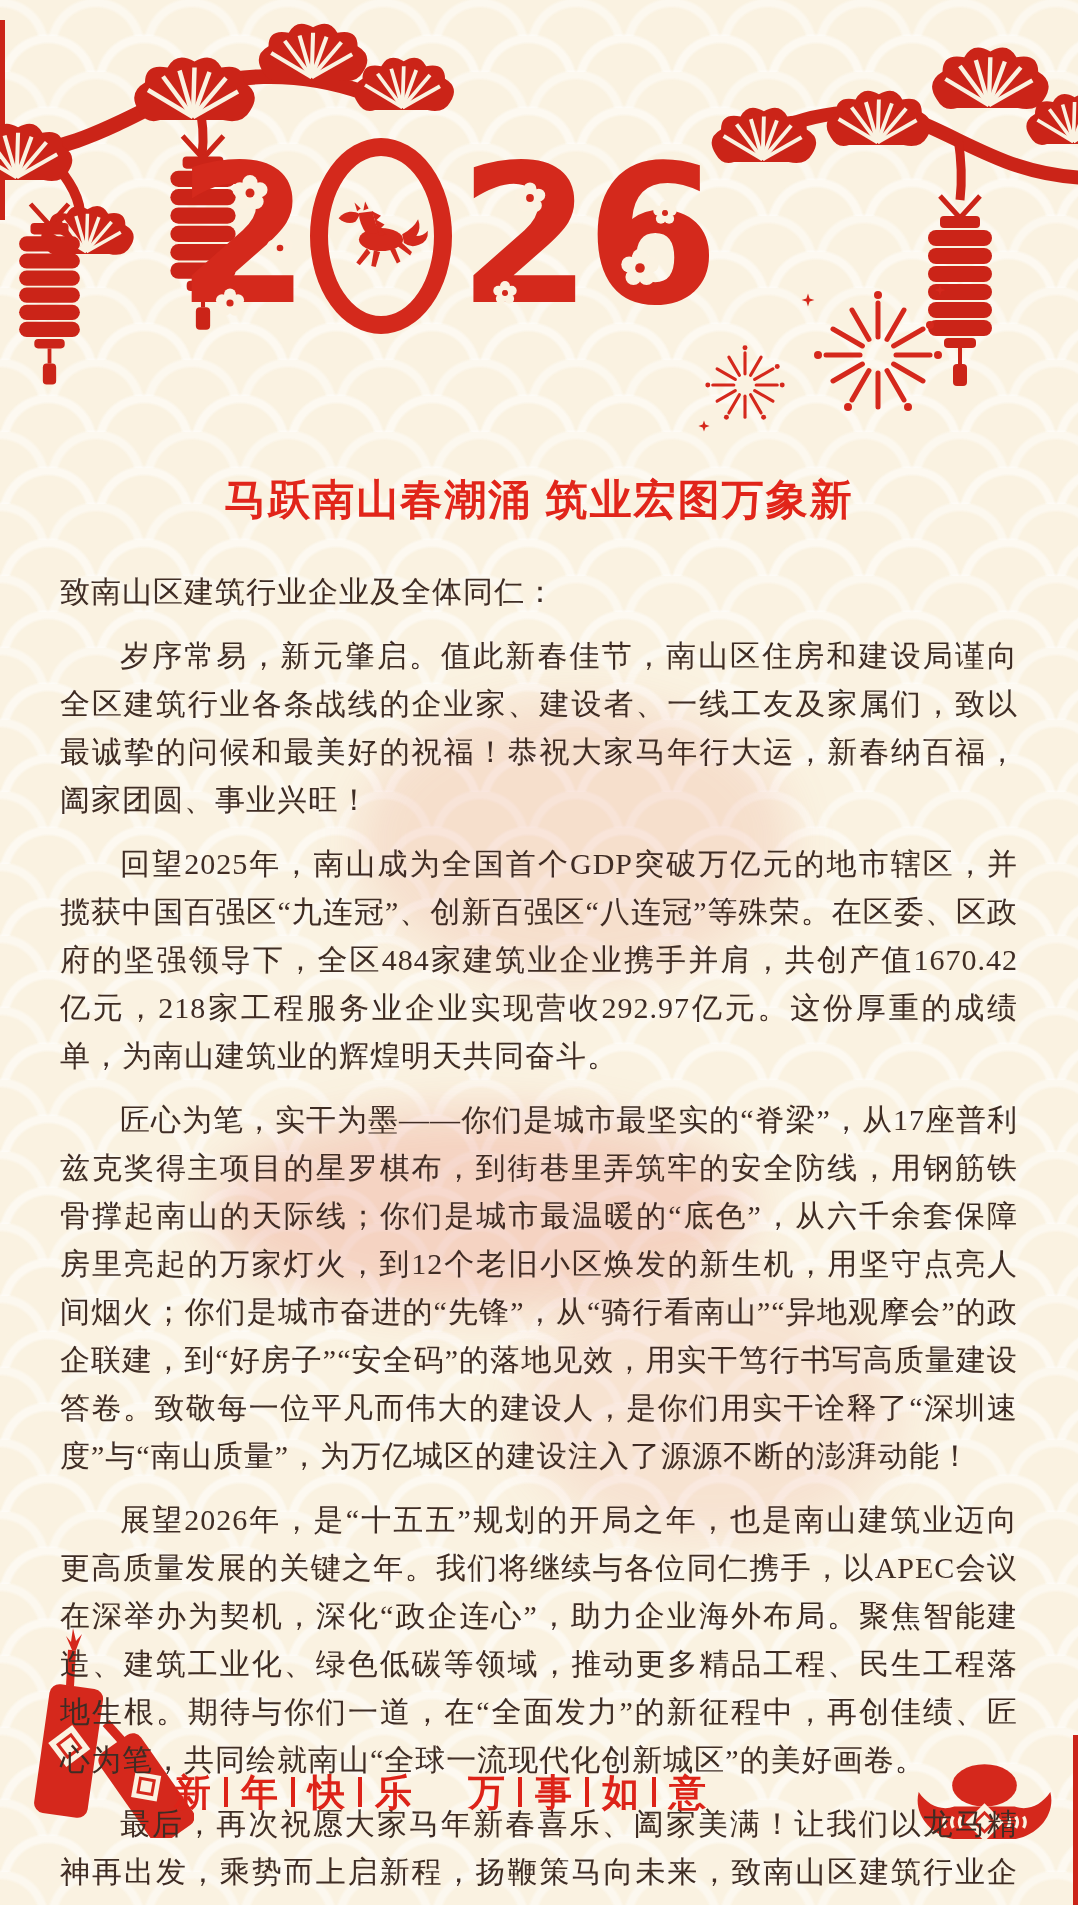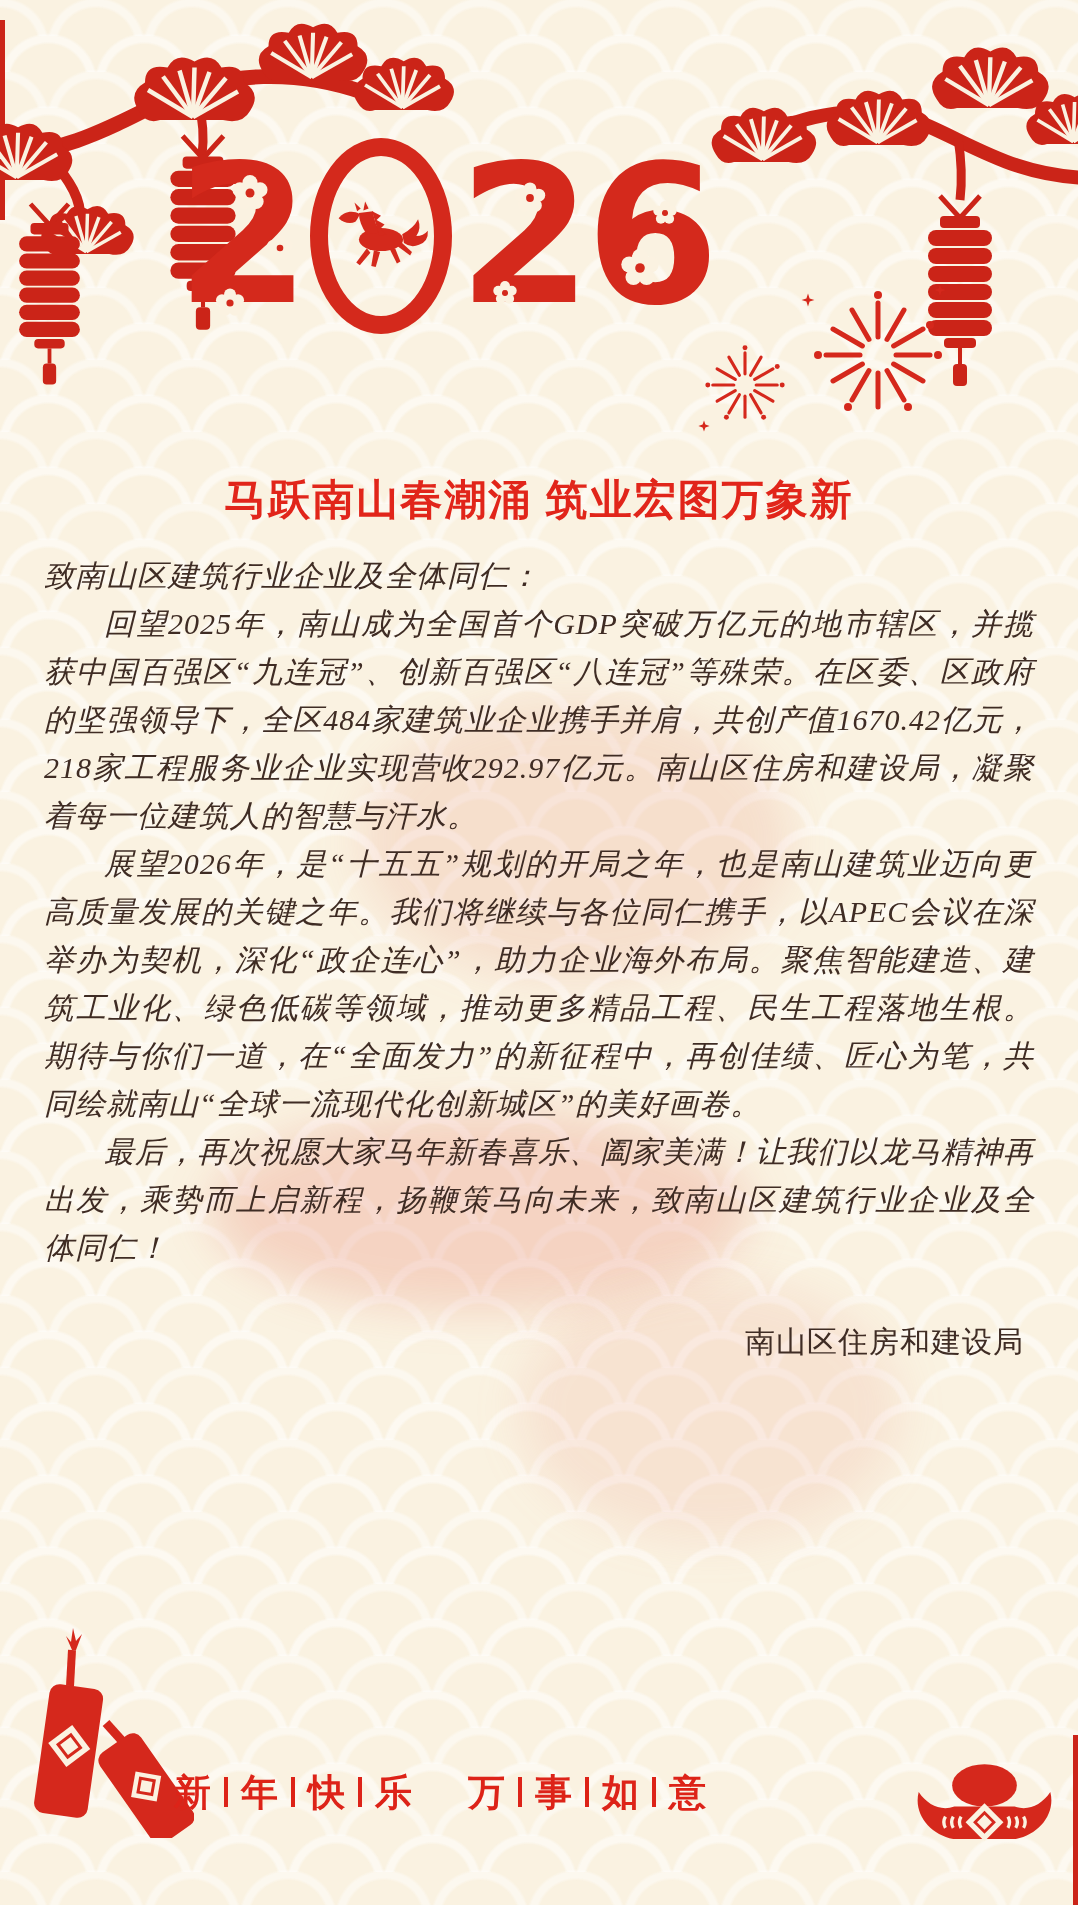--- a/index.html
+++ b/index.html
@@ -44,21 +44,21 @@
     text-align:center;color:#e1251a;font-weight:bold;font-size:42px;
     font-family:"Liberation Sans","DejaVu Sans",sans-serif;
     letter-spacing:2px;z-index:3;
   }
   
   .letter{
     position:absolute;left:44px;top:552px;width:990px;z-index:3;
     color:#3f2c24;font-size:30px;line-height:48px;text-align:justify;
     letter-spacing:1px;
   }
-  .letter p{margin:0;text-indent:2em;font-style:italic;}
+  .letter p{margin:16px;text-indent:2em;}
   .letter .salutation{text-indent:0;}
   .signature{margin-top:46px;text-align:right;padding-right:10px;line-height:48px;}
   
   .greeting{
     position:absolute;left:150px;top:1770px;width:580px;height:44px;
     display:flex;align-items:center;justify-content:center;z-index:3;
     color:#dd2318;font-family:"Liberation Sans","DejaVu Sans",sans-serif;
   }
   .greeting .grp{display:flex;align-items:center;}
   .greeting .grp+.grp{margin-left:56px;}
@@ -226,21 +226,23 @@
     <use href="#flower" transform="translate(370,80) scale(1.3)"></use>
     <use href="#flower" transform="translate(345,175) scale(1.0)"></use>
     <use href="#flower" transform="translate(480,150) scale(1.6)"></use>
     <use href="#flower" transform="translate(505,95) scale(1.0)"></use>
   </svg>
 
   <div class="title">马跃南山春潮涌  筑业宏图万象新</div>
 
   <div class="letter">
     <p class="salutation">致南山区建筑行业企业及全体同仁：</p>
-    <p>回望2025年，南山成为全国首个GDP突破万亿元的地市辖区，并揽获中国百强区“九连冠”、创新百强区“八连冠”等殊荣。在区委、区政府的坚强领导下，全区484家建筑业企业携手并肩，共创产值1670.42亿元，218家工程服务业企业实现营收292.97亿元。南山区住房和建设局，凝聚着每一位建筑人的智慧与汗水。</p>
+    <p>岁序常易，新元肇启。值此新春佳节，南山区住房和建设局谨向全区建筑行业各条战线的企业家、建设者、一线工友及家属们，致以最诚挚的问候和最美好的祝福！恭祝大家马年行大运，新春纳百福，阖家团圆、事业兴旺！</p>
+    <p>回望2025年，南山成为全国首个GDP突破万亿元的地市辖区，并揽获中国百强区“九连冠”、创新百强区“八连冠”等殊荣。在区委、区政府的坚强领导下，全区484家建筑业企业携手并肩，共创产值1670.42亿元，218家工程服务业企业实现营收292.97亿元。这份厚重的成绩单，为南山建筑业的辉煌明天共同奋斗。</p>
+    <p>匠心为笔，实干为墨——你们是城市最坚实的“脊梁”，从17座普利兹克奖得主项目的星罗棋布，到街巷里弄筑牢的安全防线，用钢筋铁骨撑起南山的天际线；你们是城市最温暖的“底色”，从六千余套保障房里亮起的万家灯火，到12个老旧小区焕发的新生机，用坚守点亮人间烟火；你们是城市奋进的“先锋”，从“骑行看南山”“异地观摩会”的政企联建，到“好房子”“安全码”的落地见效，用实干笃行书写高质量建设答卷。致敬每一位平凡而伟大的建设人，是你们用实干诠释了“深圳速度”与“南山质量”，为万亿城区的建设注入了源源不断的澎湃动能！</p>
     <p>展望2026年，是“十五五”规划的开局之年，也是南山建筑业迈向更高质量发展的关键之年。我们将继续与各位同仁携手，以APEC会议在深举办为契机，深化“政企连心”，助力企业海外布局。聚焦智能建造、建筑工业化、绿色低碳等领域，推动更多精品工程、民生工程落地生根。期待与你们一道，在“全面发力”的新征程中，再创佳绩、匠心为笔，共同绘就南山“全球一流现代化创新城区”的美好画卷。</p>
     <p>最后，再次祝愿大家马年新春喜乐、阖家美满！让我们以龙马精神再出发，乘势而上启新程，扬鞭策马向未来，致南山区建筑行业企业及全体同仁！</p>
     <div class="signature">
       <div>南山区住房和建设局</div>
 
     </div>
   </div>
 
   <svg class="abs" style="left:14px;top:1628px;" width="180" height="210" viewBox="0 0 180 210">
     <g transform="translate(58,10)">

